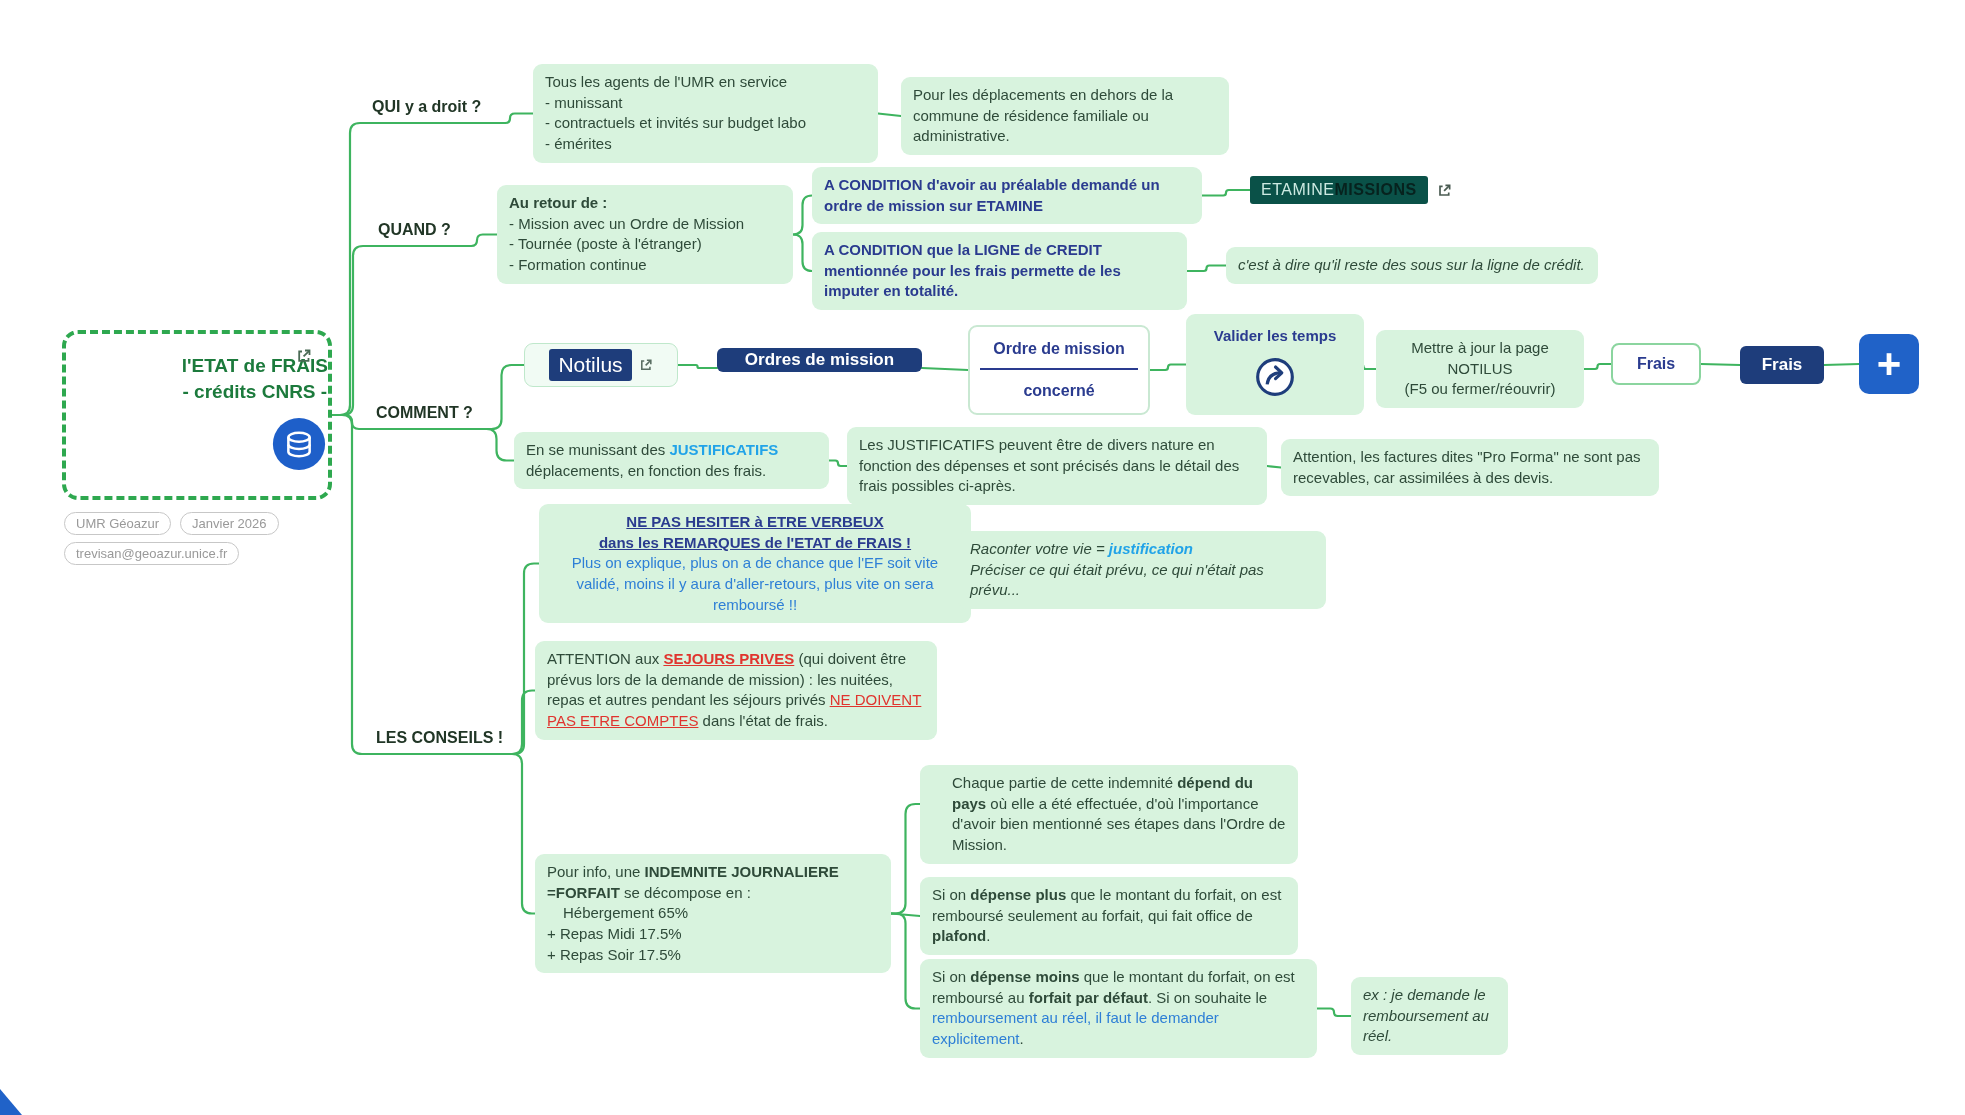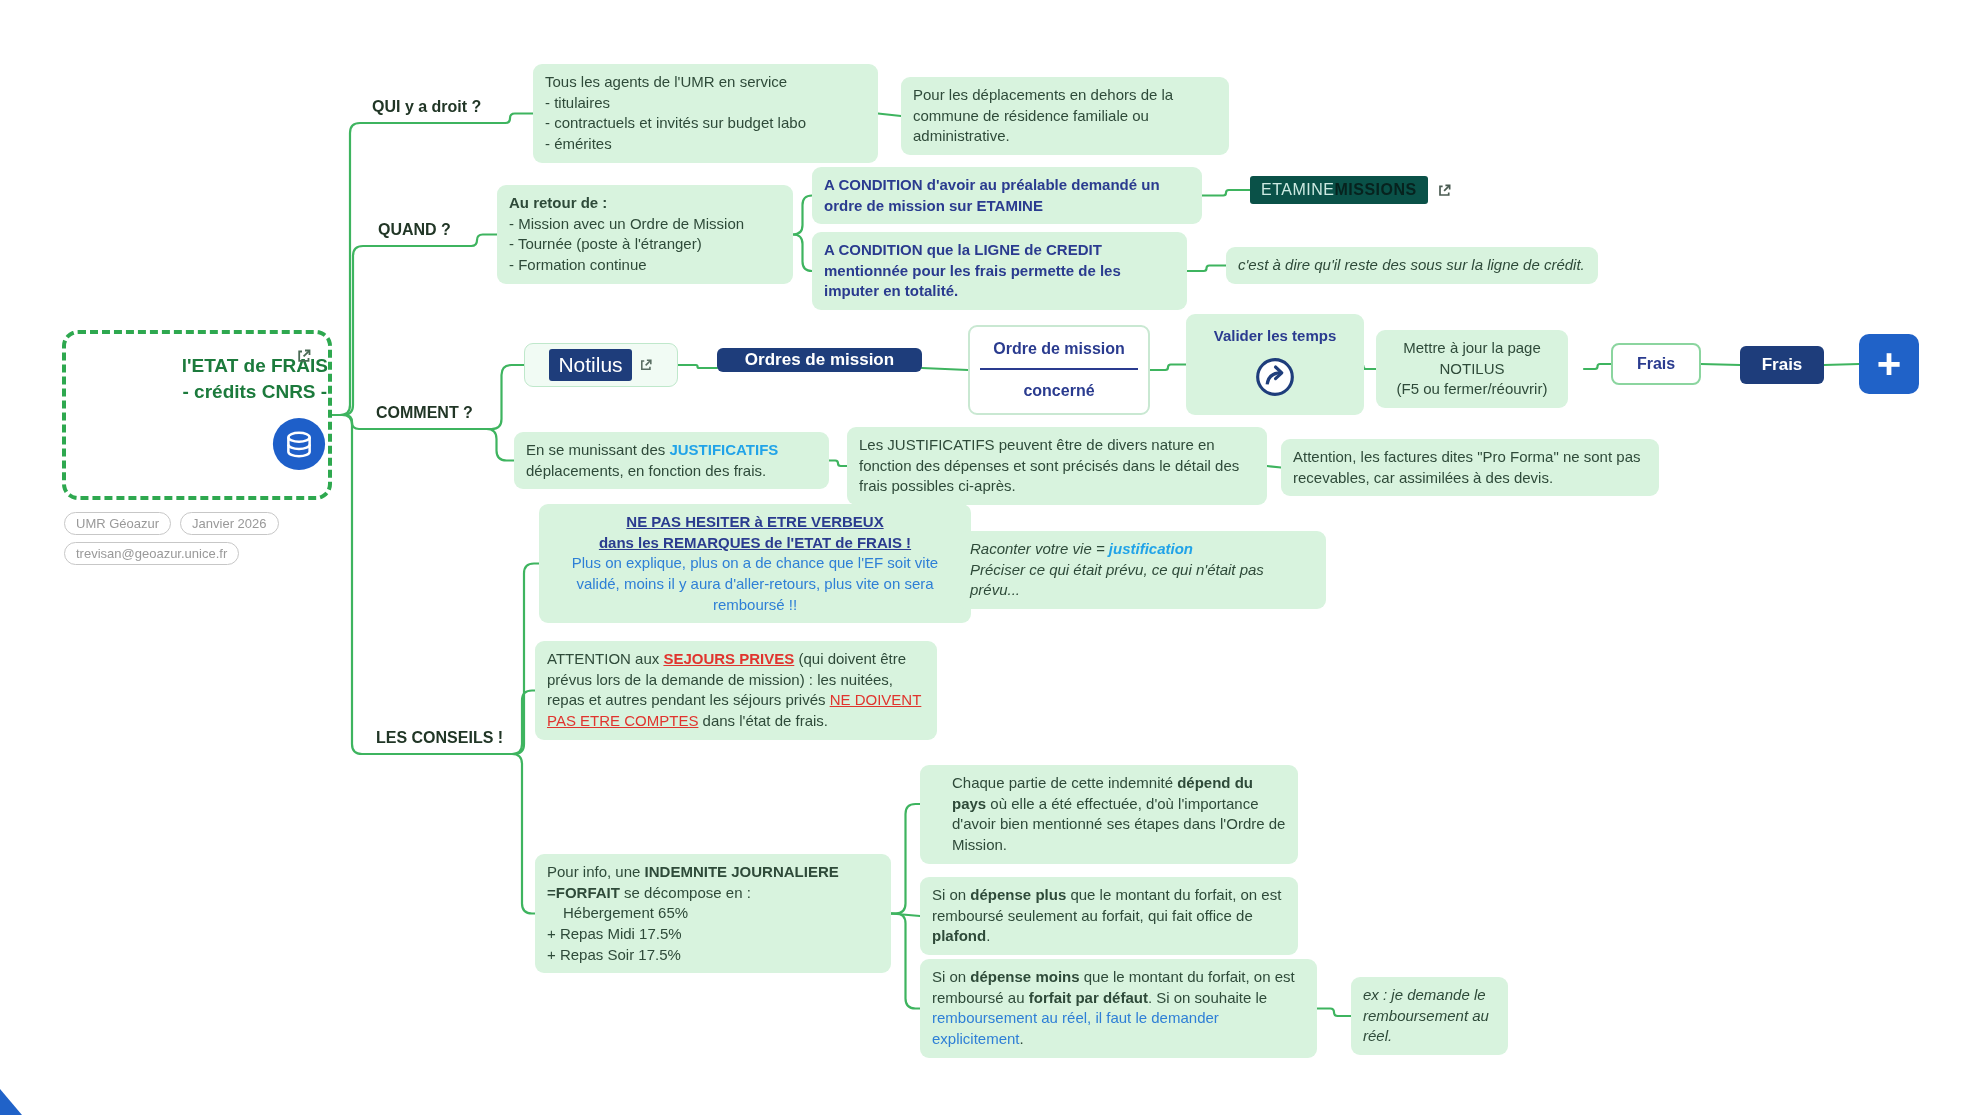--- a/index.html
+++ b/index.html
@@ -141,21 +141,21 @@
     </div>
   </div>
 
   <div class="branch-label" id="qui-label" style="left:368px;top:96px;">QUI y a droit ?</div>
   <div class="branch-label" id="quand-label" style="left:374px;top:219px;">QUAND ?</div>
   <div class="branch-label" id="comment-label" style="left:372px;top:402px;">COMMENT ?</div>
   <div class="branch-label" id="conseils-label" style="left:372px;top:727px;">LES CONSEILS !</div>
 
   <div class="node green" id="qui-agents" style="left:533px;top:64px;width:345px;">
     <div>Tous les agents de l'UMR en service</div>
-    <div>- titulaires</div>
+    <div>- munissant</div>
     <div>- contractuels et invités sur budget labo</div>
     <div>- émérites</div>
   </div>
   <div class="node green" id="qui-deplacements" style="left:901px;top:77px;width:328px;">
     <span>Pour les déplacements en dehors de la commune de résidence familiale ou administrative.</span>
   </div>
 
   <div class="node green" id="quand-retour" style="left:497px;top:185px;width:296px;">
     <div class="b">Au retour de :</div>
     <div>- Mission avec un Ordre de Mission</div>
@@ -206,21 +206,21 @@
   <div class="node green valider" id="valider-temps" style="left:1186px;top:314px;width:178px;">
     <div class="navy-bold center">Valider les temps</div>
     <span>
       <svg width="42" height="42" viewBox="0 0 40 40">
         <circle cx="20" cy="20" r="16.5" fill="#fff" stroke="#1e3d7b" stroke-width="3"></circle>
         <path d="M12.5 27 C13.5 19.5 18 16 25.5 16" fill="none" stroke="#1e3d7b" stroke-width="3"></path>
         <path d="M20.5 10.5 L26.5 16 L20.5 21.5" fill="none" stroke="#1e3d7b" stroke-width="3" stroke-linejoin="round" stroke-linecap="round"></path>
       </svg>
     </span>
   </div>
-  <div class="node green center" id="maj-notilus" style="left:1376px;top:330px;width:192px;">
+  <div class="node green center" id="maj-notilus" style="left:1376px;top:330px;width:208px;">
     <div>Mettre à jour la page NOTILUS</div>
     <div>(F5 ou fermer/réouvrir)</div>
   </div>
   <div class="node outline-box" id="frais-outline" style="left:1611px;top:343px;width:90px;height:42px;">
     <span>Frais</span>
   </div>
   <div class="node navy-box" id="frais-filled" style="left:1740px;top:346px;width:84px;height:38px;font-size:17px;">
     <span>Frais</span>
   </div>
   <div class="node plus-box" id="plus-button" style="left:1859px;top:334px;width:60px;height:60px;">

